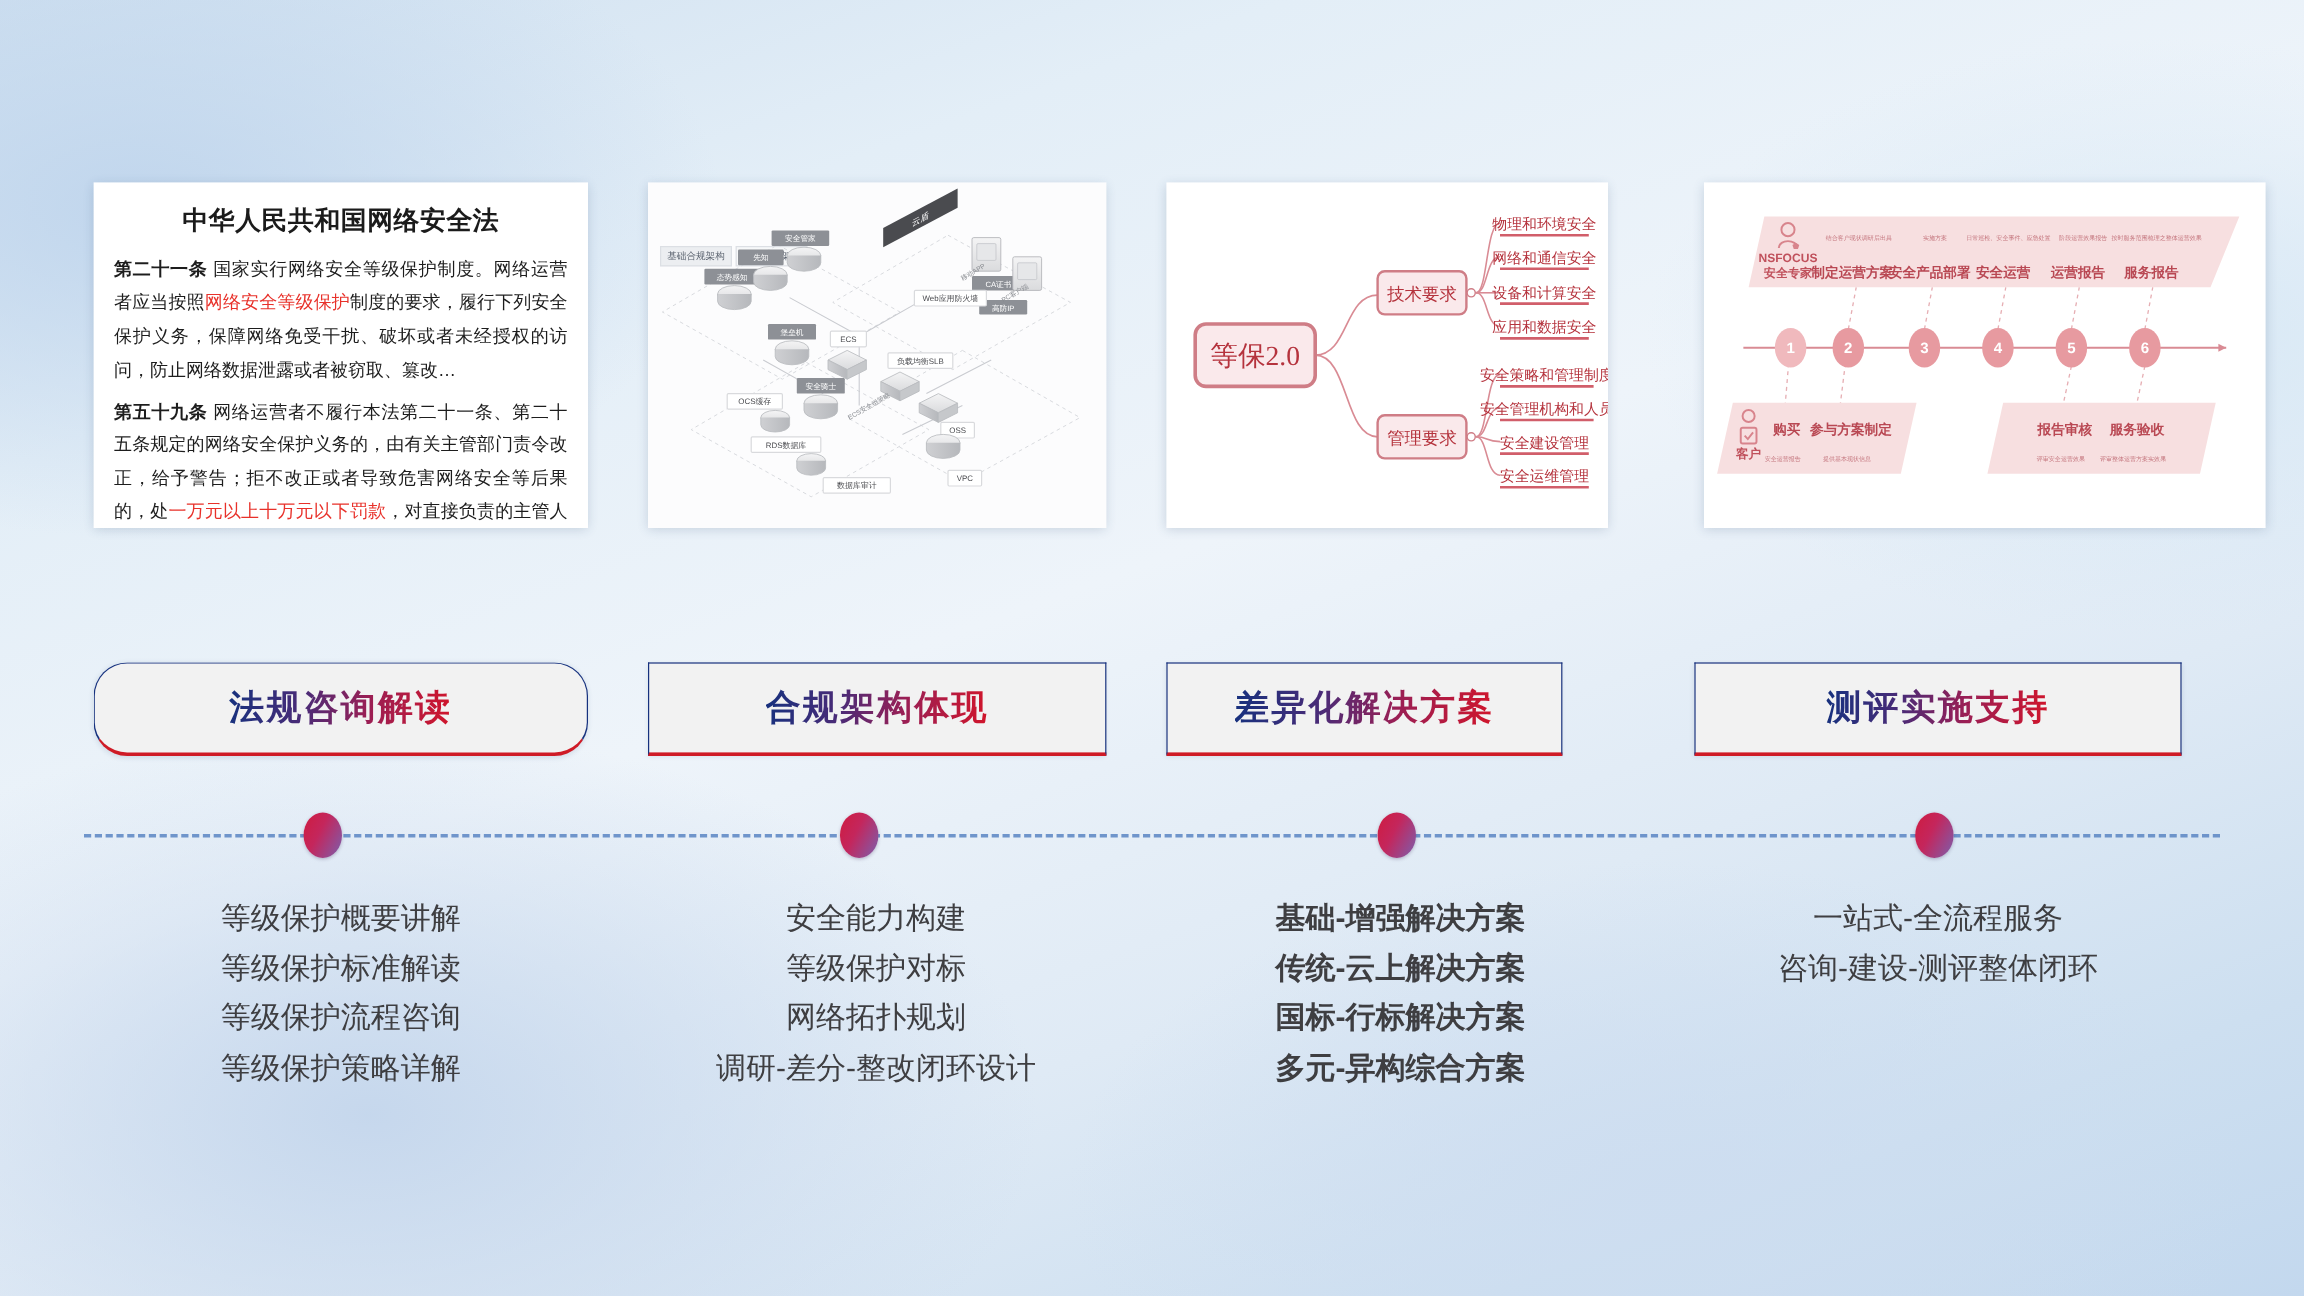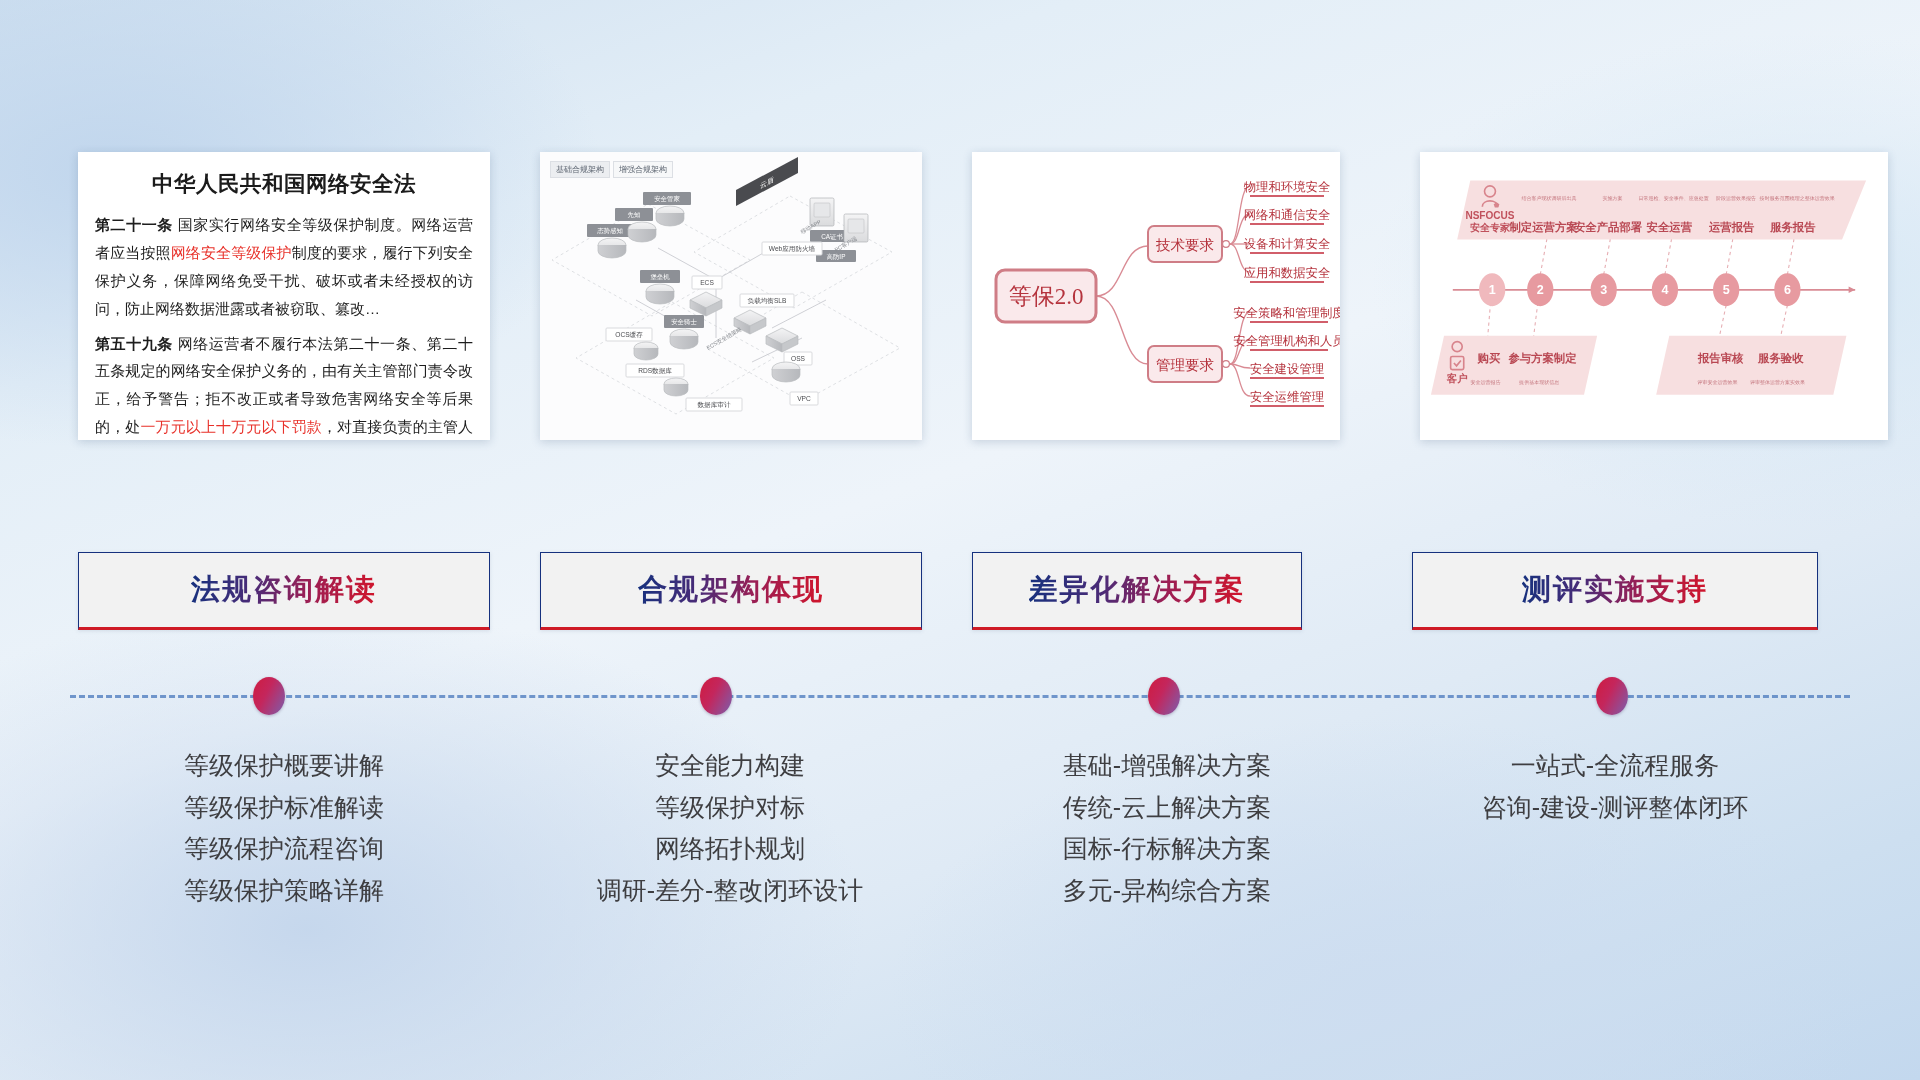--- a/index.html
+++ b/index.html
@@ -52,21 +52,21 @@
     margin: 0 0 7px 0;
   }
   .law-para b { font-weight: bold; }
   .law-red { color: #e8312a; }
 
   
   #card-arch { left: 540px; top: 152px; width: 382px; height: 288px; background: #fcfcfd; }
   .arch-tabs { position:absolute; left:10px; top:9px; display:flex; gap:3px; }
   .arch-tab {
     font-size: 8px; color:#5c6470; background:#eceef1; border:1px solid #dcdfe4;
-    padding: 2px 5px; white-space: nowrap;
+    padding: 2px 5px; white-space: nowrap; margin-top: 44px;
   }
   .arch-tab.sel { background:#f7f8f9; color:#3d4characters; }
   .arch-svg { position: absolute; inset: 0; }
 
   
   #card-mind { left: 972px; top: 152px; width: 368px; height: 288px; }
   .mind-svg { position:absolute; inset:0; }
 
   
   #card-time { left: 1420px; top: 152px; width: 468px; height: 288px; background:#fff; }
@@ -455,21 +455,21 @@
 
       <g font-size="4.6" fill="#c5777f" text-anchor="middle" font-family="'Liberation Sans',sans-serif">
         <text id="tl-bs0" x="60" y="212">安全运营报告</text>
         <text id="tl-bs1" x="109" y="212">提供基本现状信息</text>
         <text id="tl-bs2" x="272" y="212">评审安全运营效果</text>
         <text id="tl-bs3" x="327" y="212">评审整体运营方案实效果</text>
       </g>
     </svg>
   </div>
 
-  <div class="title-box" style="left:78px;width:412px;">
+  <div class="title-box" style="left:78px;width:412px;border-radius:28px;">
     <span class="title-text">法规咨询解读</span>
   </div>
   <div class="title-box" style="left:540px;width:382px;">
     <span class="title-text">合规架构体现</span>
   </div>
   <div class="title-box" style="left:972px;width:330px;">
     <span class="title-text">差异化解决方案</span>
   </div>
   <div class="title-box" style="left:1412px;width:406px;">
     <span class="title-text">测评实施支持</span>
@@ -488,21 +488,21 @@
     <div class="col-item">等级保护策略详解</div>
   </div>
 
   <div class="col-list" style="left:510px;width:440px;">
     <div class="col-item">安全能力构建</div>
     <div class="col-item">等级保护对标</div>
     <div class="col-item">网络拓扑规划</div>
     <div class="col-item">调研-差分-整改闭环设计</div>
   </div>
 
-  <div class="col-list" style="left:952px;width:430px;">
+  <div class="col-list" style="left:952px;width:430px;font-weight:bold;">
     <div class="col-item">基础-增强解决方案</div>
     <div class="col-item">传统-云上解决方案</div>
     <div class="col-item">国标-行标解决方案</div>
     <div class="col-item">多元-异构综合方案</div>
   </div>
 
   <div class="col-list" style="left:1392px;width:446px;">
     <div class="col-item">一站式-全流程服务</div>
     <div class="col-item">咨询-建设-测评整体闭环</div>
   </div>

